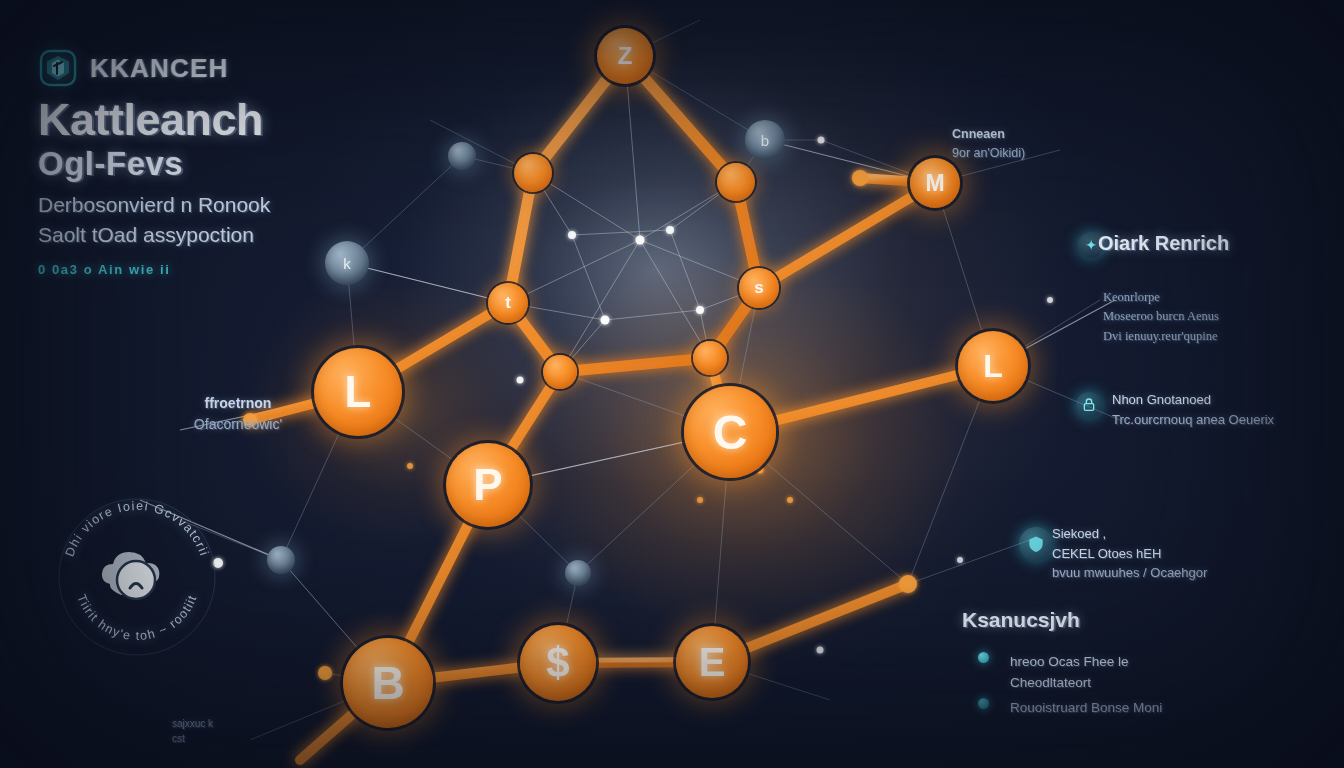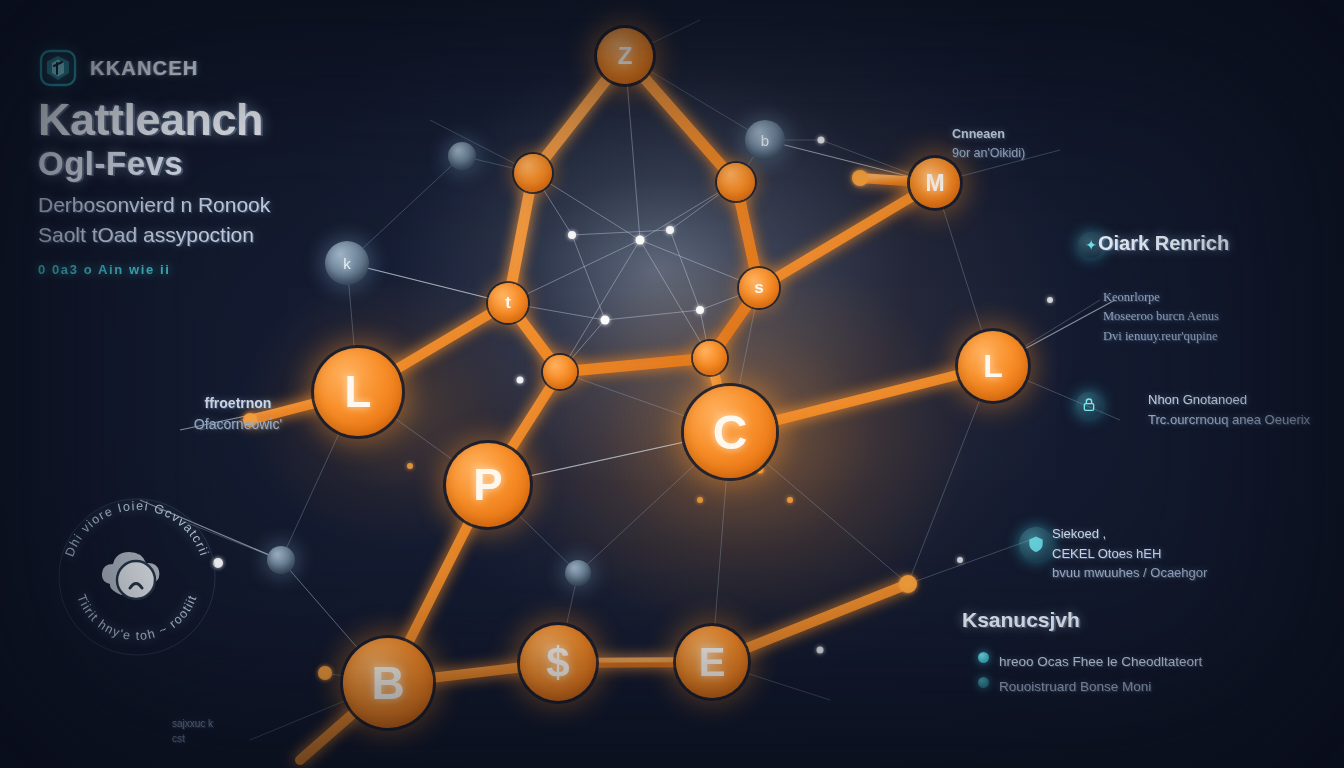--- a/index.html
+++ b/index.html
@@ -15,21 +15,21 @@
            radial-gradient(circle at 52% 34%, rgba(120,150,190,0.16) 0%, rgba(120,150,190,0.05) 22%, rgba(0,0,0,0) 46%),
            radial-gradient(circle at 55% 45%, rgba(246,140,38,0.10) 0%, rgba(0,0,0,0) 40%),
            radial-gradient(ellipse at 50% 50%, #18203a 0%, #131a2e 55%, #0e1424 100%);
   }
   #net{position:absolute;inset:0;width:1344px;height:768px;}
 
   
   .brandrow{position:absolute;left:38px;top:48px;display:flex;align-items:center;gap:12px;}
   .logomark{width:40px;height:40px;position:relative;filter:drop-shadow(0 0 7px rgba(64,200,208,.55));}
   .brandname{
-    font-size:20px;font-weight:700;letter-spacing:1.2px;color:#eef3fa;
+    font-size:26px;font-weight:700;letter-spacing:1.2px;color:#eef3fa;
     text-shadow:0 0 7px rgba(190,215,240,.45), 1.2px 0 0 rgba(150,175,205,.5), -1px .5px 0 rgba(120,150,190,.35);
   }
   .headline{
     position:absolute;left:38px;top:97px;width:520px;
     font-size:45px;line-height:1.02;font-weight:700;color:#f3f7fc;letter-spacing:-.5px;
     text-shadow:0 0 13px rgba(200,220,245,.5), 2px 1px 0 rgba(140,165,200,.42), -1.5px -1px 0 rgba(120,145,185,.3);
   }
   .headline .l2{display:block;color:#e4ebf5;font-size:33px;margin-top:4px;letter-spacing:.5px;}
   .subline{
     position:absolute;left:38px;top:190px;width:430px;
@@ -45,33 +45,33 @@
   .anno{position:absolute;color:#cdd9e8;text-shadow:0 0 7px rgba(150,180,215,.45),1px .5px 0 rgba(100,125,165,.4);}
   .anno .a-h{font-weight:700;}
   .anno .a-b{color:#9fb0c6;}
   .anno.dim{color:#8fa2ba;font-family:Liberation Serif, serif;}
 
   .a1{left:782px;top:44px;font-size:13.5px;line-height:1.5;width:210px;}
   .a2{left:952px;top:125px;font-size:12.5px;line-height:1.5;width:150px;}
   .a3{left:1098px;top:232px;font-size:20px;font-weight:700;color:#e6edf6;
       text-shadow:0 0 11px rgba(190,215,245,.5),1.6px .8px 0 rgba(120,150,190,.45);}
   .a4{left:1103px;top:288px;font-size:12.5px;line-height:1.55;width:175px;}
-  .a5{left:1112px;top:390px;font-size:13px;line-height:1.5;width:190px;margin-left:36px;}
+  .a5{left:1112px;top:390px;font-size:13px;line-height:1.5;width:190px;}
   .a6{left:1052px;top:524px;font-size:13px;line-height:1.5;width:180px;}
   .a7{left:962px;top:608px;font-size:21px;font-weight:700;color:#eaf0f8;
       text-shadow:0 0 11px rgba(195,218,246,.5),1.6px .8px 0 rgba(120,150,190,.45);text-align:center;}
   .a8{left:978px;top:652px;font-size:13.5px;line-height:1.55;width:235px;}
   .a9{left:148px;top:393px;font-size:14px;line-height:1.5;width:180px;text-align:center;}
   .a10{left:172px;top:716px;font-size:10px;line-height:1.5;width:130px;color:#7d90a8;}
 
   .bullet{display:inline-block;width:11px;height:11px;border-radius:50%;
           background:radial-gradient(circle at 35% 32%, #7ef0f7, #1fa5b8);
           box-shadow:0 0 8px rgba(64,200,220,.8);margin-right:8px;vertical-align:-1px;}
   .bullet.faint{background:radial-gradient(circle at 35% 32%, #63d9e4, #17808f);opacity:.72;}
-  .arow{display:flex;align-items:flex-start;gap:2px;margin-bottom:4px;}
+  .arow{display:flex;align-items:flex-start;gap:13px;margin-bottom:4px;}
 
   
   .badge{position:absolute;left:52px;top:492px;width:170px;height:170px;}
   .badge svg{position:absolute;inset:0;}
   .badgetext{font-size:12.5px;letter-spacing:1.4px;fill:#b9cadd;
              font-family:"Liberation Sans",sans-serif;
              filter:drop-shadow(0 0 5px rgba(150,185,220,.5));}
 
   
   .gicon{position:absolute;width:26px;height:26px;border-radius:50%;

